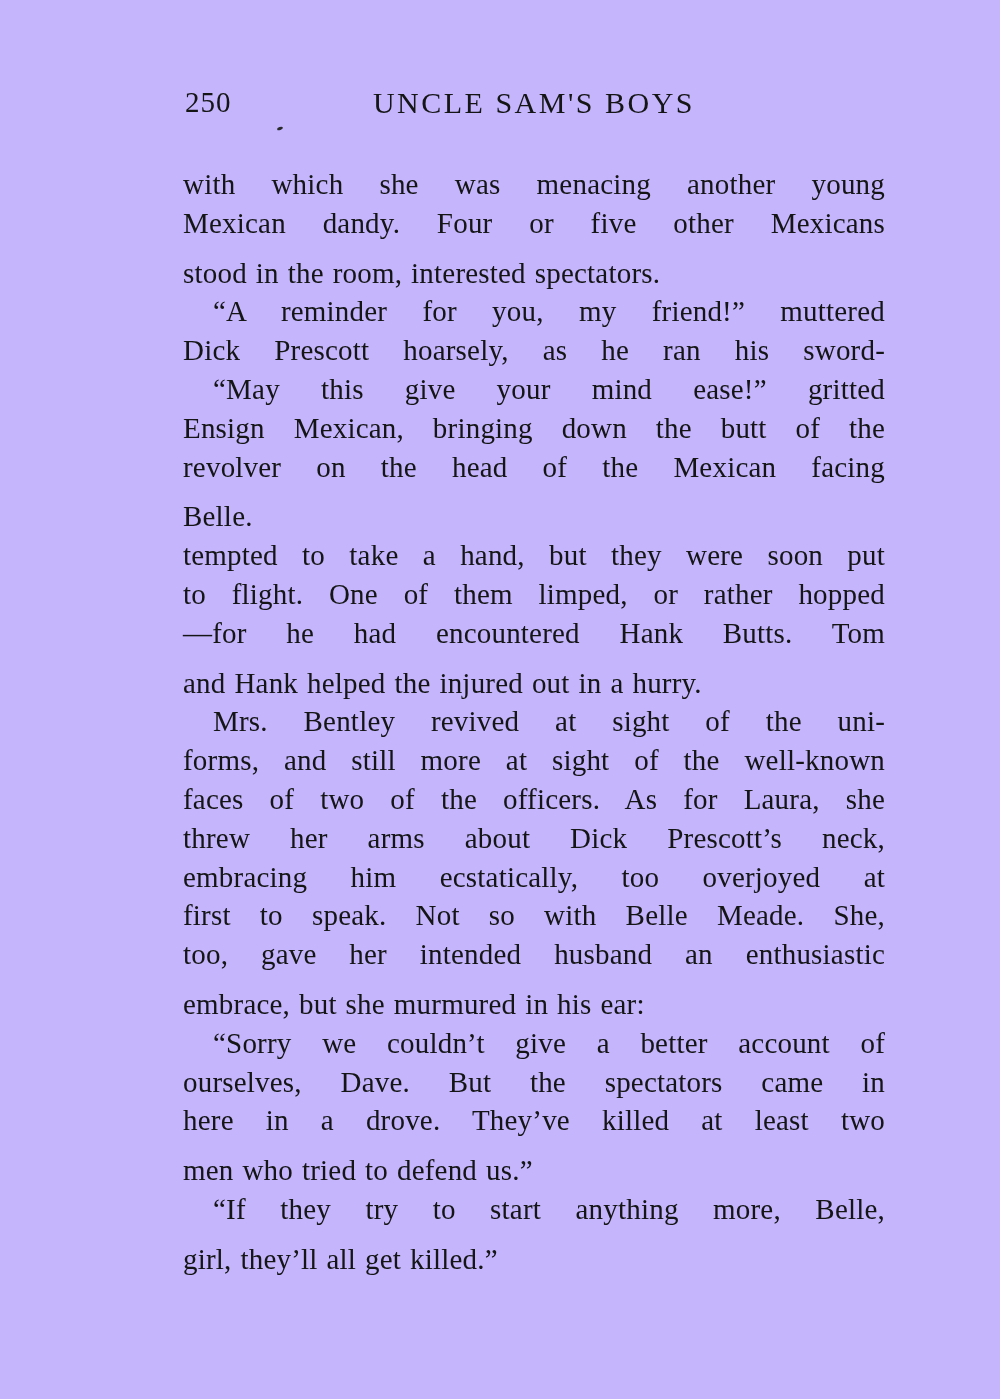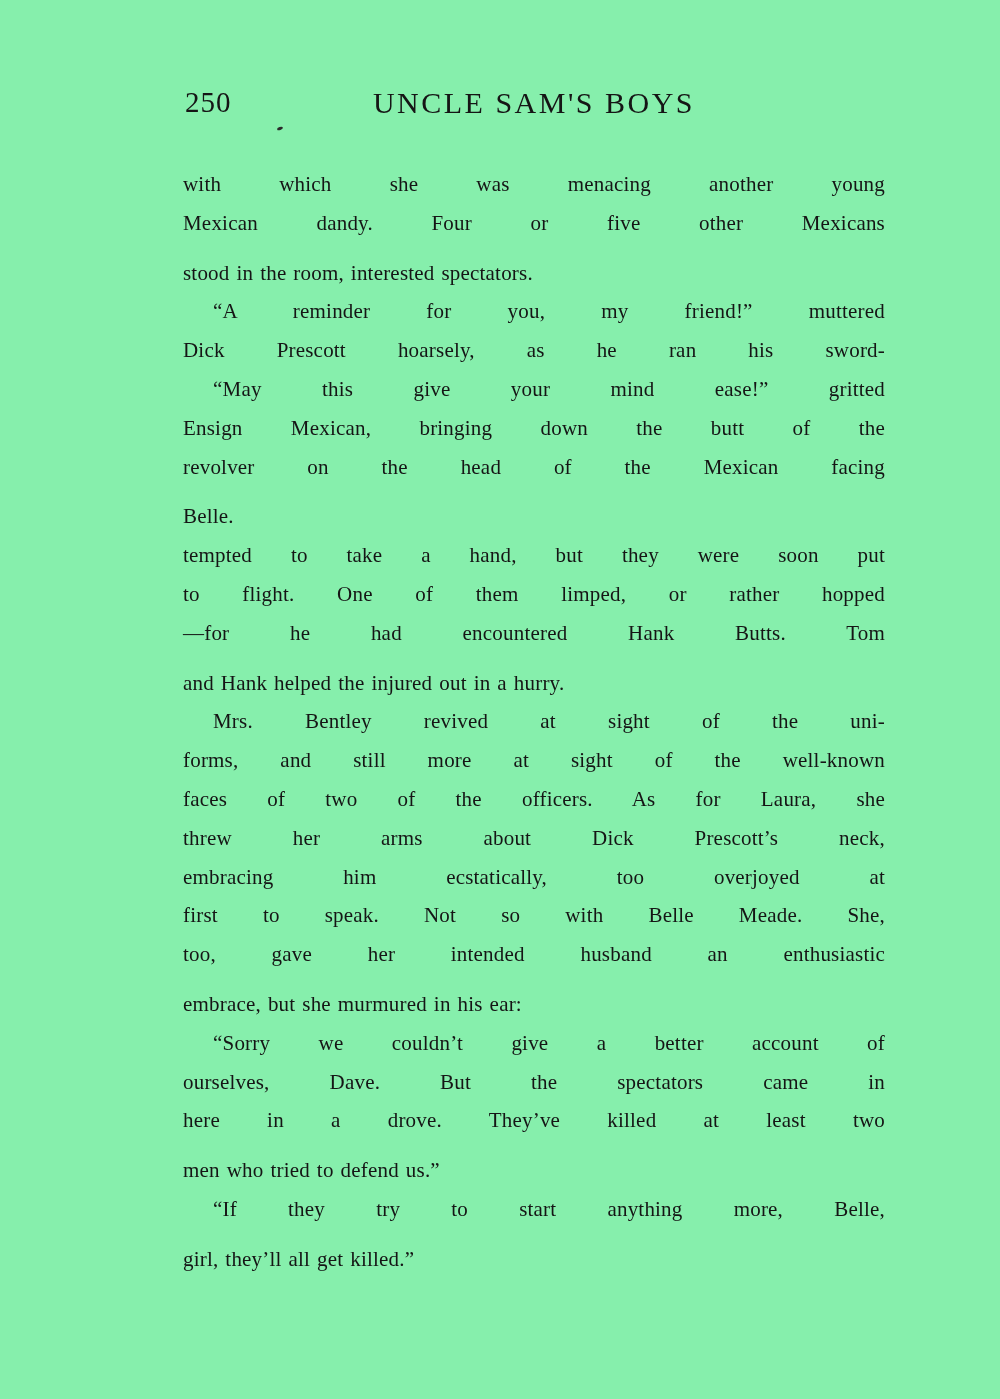--- a/index.html
+++ b/index.html
@@ -4,21 +4,21 @@
 <style>
   html, body {
     margin: 0;
     padding: 0;
     background: #ffffff;
   }
   .page {
     position: relative;
     width: 1000px;
     height: 1399px;
-    background: #86efac;
+    background: #c4b5fd;
     font-family: "Liberation Serif", serif;
     color: #151515;
     overflow: hidden;
   }
   .header-row {
     position: absolute;
     left: 183px;
     top: 86px;
     width: 702px;
     height: 40px;
@@ -48,21 +48,21 @@
     height: 3px;
     background: #2a2a2a;
     border-radius: 50%;
     transform: rotate(-18deg);
   }
   .text-block {
     position: absolute;
     left: 183px;
     top: 165px;
     width: 702px;
-    font-size: 21px;
+    font-size: 29px;
     line-height: 38.8px;
     letter-spacing: 0.2px;
     word-spacing: 1.5px;
   }
   .line {
     text-align: justify;
     text-align-last: justify;
     -moz-text-align-last: justify;
     white-space: normal;
   }

